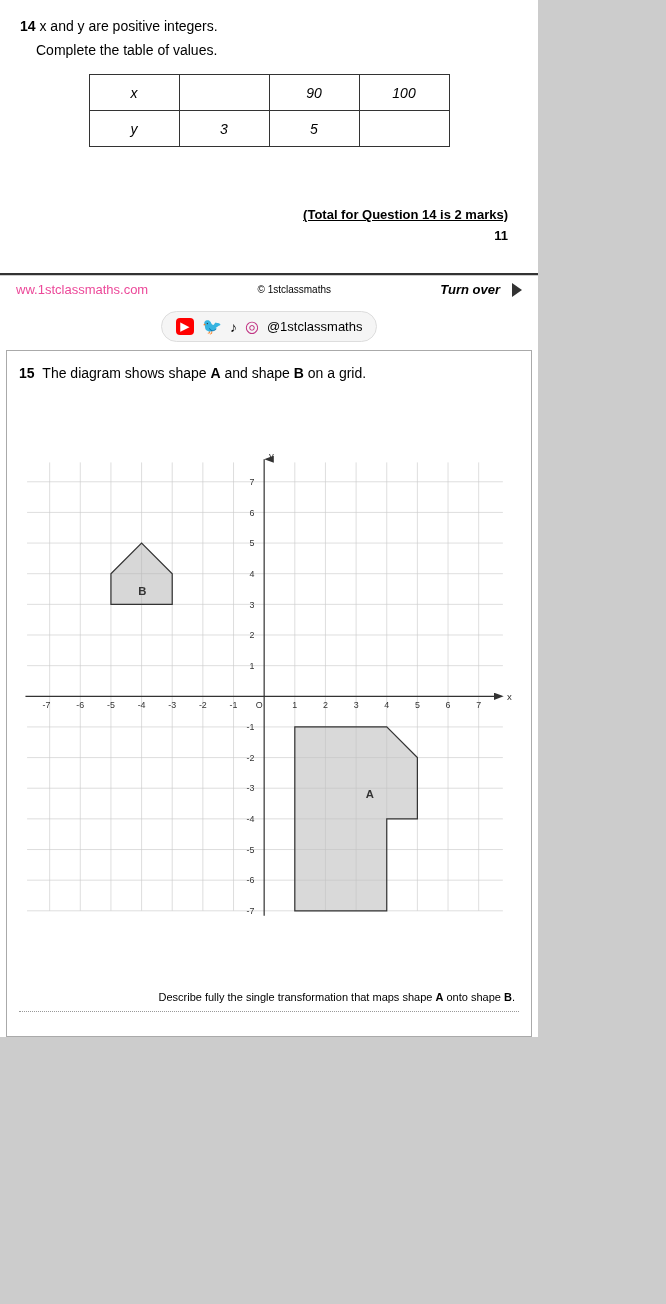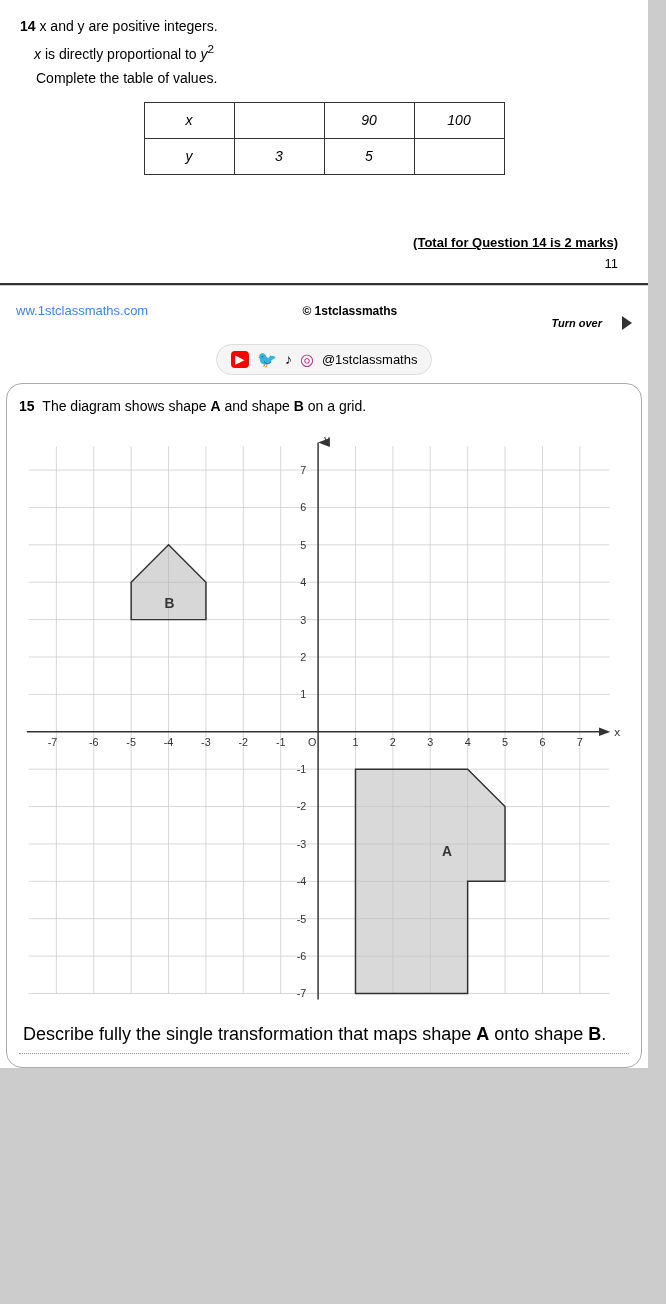--- a/index.html
+++ b/index.html
@@ -4,21 +4,21 @@
   <style>
     * { box-sizing: border-box; margin: 0; padding: 0; }
     body {
       font-family: Arial, sans-serif;
       font-size: 14px;
       background: #ccc;
       width: 666px;
     }
     .page {
       background: white;
-      width: 648px;
+      width: 538px;
     }
 
     
     .q14-section {
       background: white;
       padding: 18px 20px 10px 20px;
       border-bottom: 2px solid #333;
     }
     .q14-header {
       font-size: 14px;
@@ -62,50 +62,49 @@
       margin-top: 60px;
       margin-bottom: 6px;
       padding-right: 10px;
       text-decoration: underline;
     }
     .page-number-row {
       display: flex;
       justify-content: flex-end;
       padding-right: 10px;
       font-size: 13px;
-      font-weight: normal;
-      margin-bottom: 2px;
+      font-weight: bold;
+      margin-bottom: 20px;
     }
 
     
     .footer-strip {
       background: white;
       display: flex;
       align-items: center;
       justify-content: space-between;
       padding: 6px 16px;
       border-top: 1px solid #ccc;
     }
     .footer-link {
-      color: #3b82f6;
+      color: #ec4899;
       font-size: 13px;
       text-decoration: none;
     }
     .footer-brand {
-      font-size: 12px;
-      font-weight: bold;
+      font-size: 10px;
+      font-weight: normal;
     }
     .turn-over {
-      font-size: 11px;
+      font-size: 13px;
       font-style: italic;
       font-weight: bold;
       display: flex;
       align-items: center;
-      gap: 20px;
-      margin-top: 24px;
+      gap: 12px;
     }
     .turn-over-arrow {
       width: 0;
       height: 0;
       border-top: 7px solid transparent;
       border-bottom: 7px solid transparent;
       border-left: 10px solid #333;
       display: inline-block;
     }
 
@@ -141,61 +140,59 @@
       font-size: 14px;
       font-weight: bold;
       color: #000;
     }
     .ig-icon { font-size: 16px; color: #c13584; }
 
     
     .q15-section {
       background: white;
       border: 1.5px solid #aaa;
-      border-radius: 16px;
+      border-radius: 0;
       margin: 0 6px 10px 6px;
-      padding: 14px 12px 3px 12px;
+      padding: 14px 12px 14px 12px;
     }
     .q15-header {
       font-size: 14px;
       margin-bottom: 14px;
     }
     .q15-header strong { font-weight: bold; }
 
     
     .grid-container {
       display: flex;
       justify-content: center;
       margin-bottom: 16px;
     }
 
     
     .describe-line {
-      font-size: 18px;
+      font-size: 11px;
       margin-top: 10px;
       padding: 0 4px;
+      text-align: right;
     }
     .dotted-line {
       border-bottom: 1px dotted #999;
       margin-top: 8px;
       height: 1px;
     }
   </style>
 </head>
 <body>
 
 <div class="page">
 
   <div class="q14-section">
     <div class="q14-header">
       <strong>14</strong>
       <span>x and y are positive integers.</span>
-    </div>
-    <div class="q14-prop">
-      <span><em>x</em> is directly proportional to <em>y</em><sup>2</sup></span>
     </div>
     <div class="q14-complete">
       <span>Complete the table of values.</span>
     </div>
 
     <div class="table-wrapper">
       <table class="values-table">
         <tbody>
             <tr>
           <td class="label-cell"><em>x</em></td>

